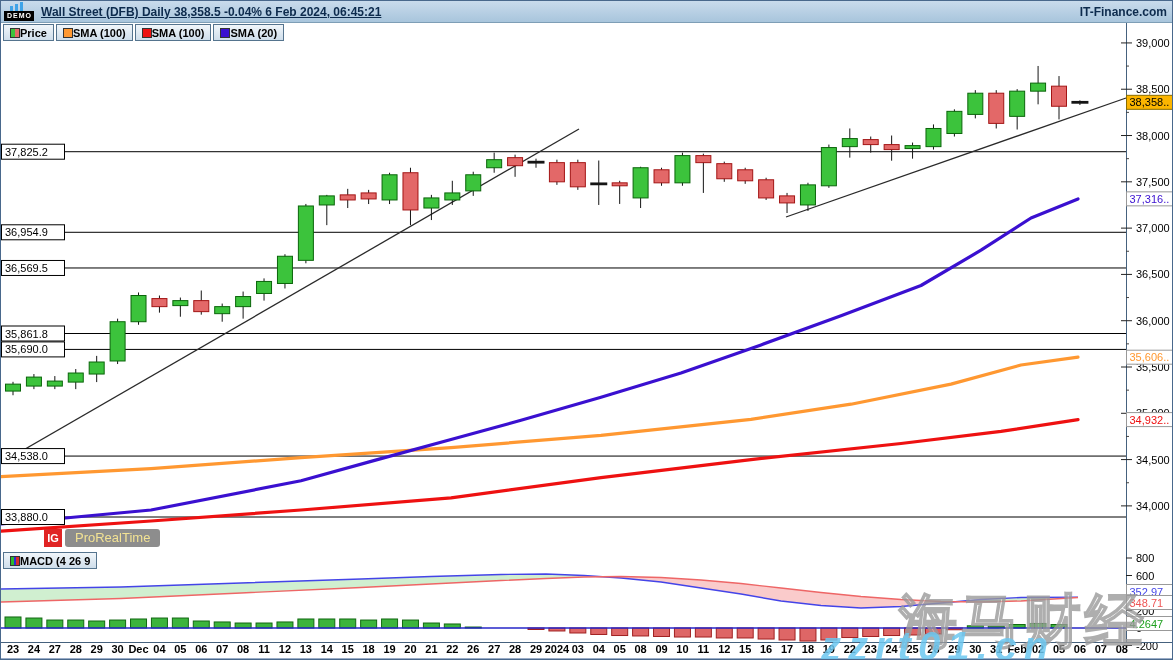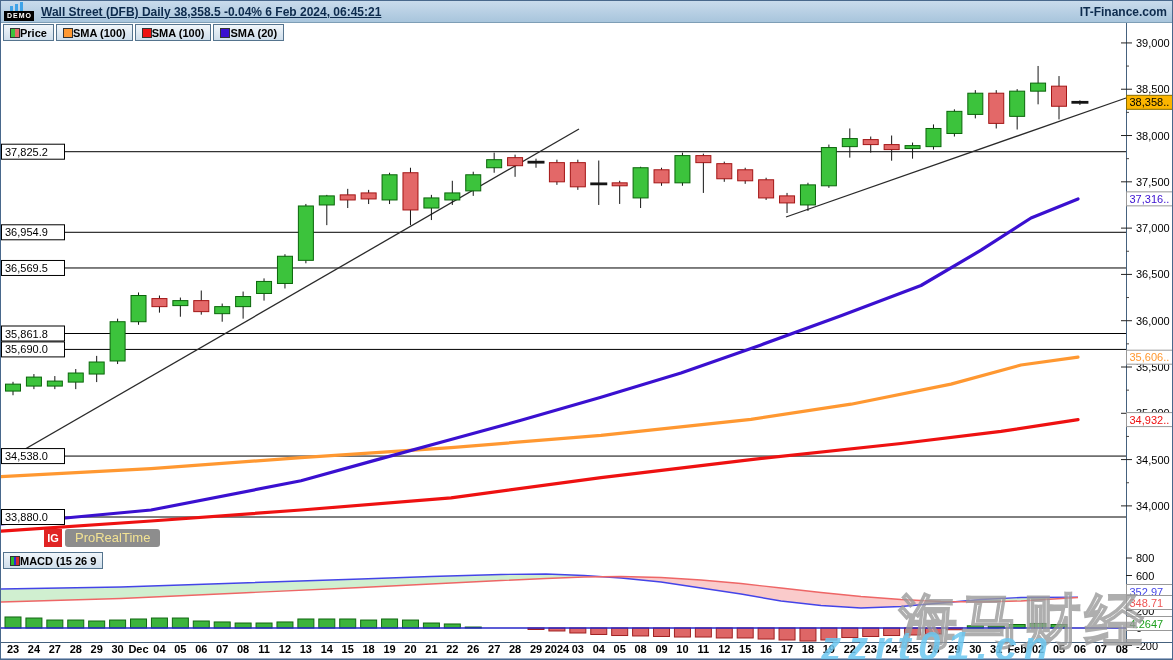--- a/index.html
+++ b/index.html
@@ -418,17 +418,17 @@
     </div>
 
   <div class="prt-logo">
     <span class="ig">IG</span>
     <span class="prt-name">ProRealTime</span>
   </div>
 
   <div class="macd-tab">
     <div class="tab">
       <span class="swatch" id="macd-swatch" style="background: linear-gradient(90deg, rgb(45, 184, 45) 0px, rgb(45, 184, 45) 33%, rgb(43, 43, 214) 33%, rgb(43, 43, 214) 66%, rgb(214, 43, 43) 66%, rgb(214, 43, 43) 100%);"></span>
-      <span>MACD (15 26 9</span>
+      <span>MACD (4 26 9</span>
     </div>
   </div>
 
 </div>
 
 </body></html>

